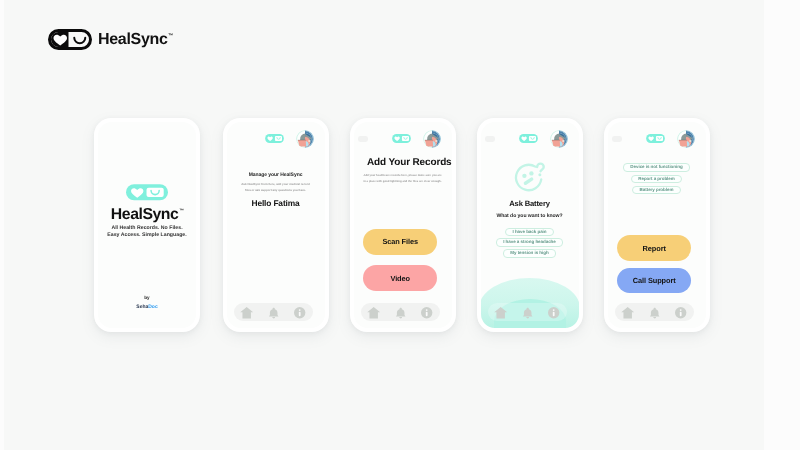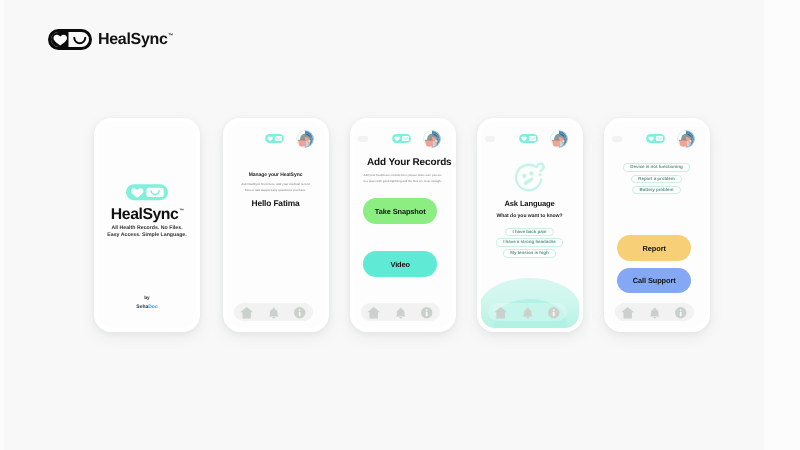--- a/index.html
+++ b/index.html
@@ -252,24 +252,24 @@
           </svg>
         <svg class="avatar" viewBox="0 0 100 100">
             <use href="#ic-avatar"></use>
           </svg>
       </div>
       <div class="r-title">Add Your Records</div>
       <div class="r-body">
         <div>Add your healthcare records here, please make sure you are</div>
         <div>in a place with good lightning and the files are clear enough.</div>
       </div>
-      <div class="cbtn" style="top:76px;background:#8ced83">
-        <span class="clbl">Take Snapshot</span>
-      </div>
-      <div class="cbtn" style="top:129px;background:#5eead4">
+      <div class="cbtn" style="top:106.7px;background:#f7cf77">
+        <span class="clbl">Scan Files</span>
+      </div>
+      <div class="cbtn" style="top:143px;background:#fca5a5">
         <span class="clbl">Video</span>
       </div>
       <div class="navbar">
         <svg class="nav-ic" viewBox="0 0 24 24">
             <use href="#ic-home"></use>
           </svg>
         <svg class="nav-ic" viewBox="0 0 24 24">
             <use href="#ic-bell"></use>
           </svg>
         <svg class="nav-ic" viewBox="0 0 24 24">
@@ -290,21 +290,21 @@
         <svg class="mini-logo" width="19" height="9" viewBox="0 0 176 84">
             <use href="#ic-minilogo"></use>
           </svg>
         <svg class="avatar" viewBox="0 0 100 100">
             <use href="#ic-avatar"></use>
           </svg>
       </div>
       <svg class="ask-hero" viewBox="0 0 64 64">
           <use href="#ic-confused"></use>
         </svg>
-      <div class="a-title">Ask Language</div>
+      <div class="a-title">Ask Battery</div>
       <div class="a-sub">What do you want to know?</div>
       <div class="sugg" style="top:105.7px">
           <span>I have back pain</span>
         </div>
       <div class="sugg" style="top:116.4px">
           <span>I have a strong headache</span>
         </div>
       <div class="sugg" style="top:127.1px">
           <span>My tension is high</span>
         </div>

